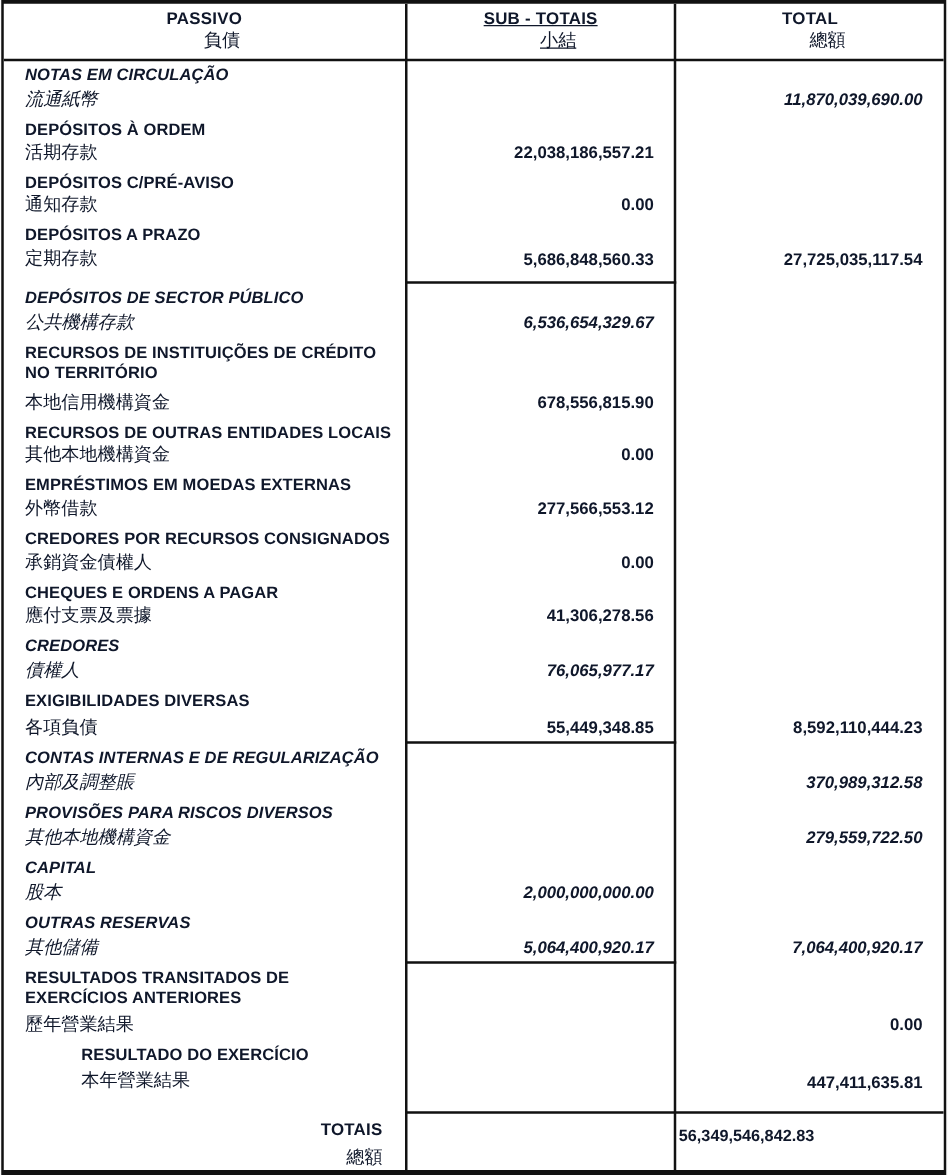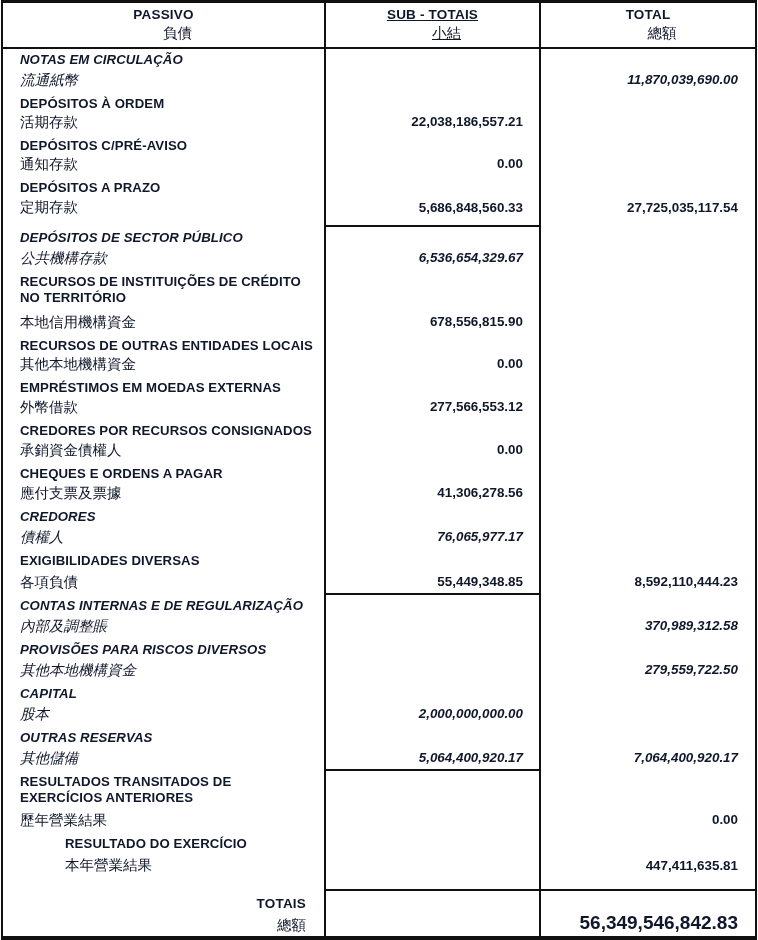--- a/index.html
+++ b/index.html
@@ -50,22 +50,22 @@
 
   
   .c2underline{position:absolute;left:321px;width:217px;bottom:0;height:2px;background:#111;}
 
   
   .trow{position:relative;height:52px;}
   .trow .topline{position:absolute;top:0;left:321px;right:0;height:2px;background:#111;}
   .trow .pt{position:absolute;top:7px;left:0;width:303px;text-align:right;
             font-weight:bold;font-size:13.5px;letter-spacing:.2px;}
   .trow .zh{position:absolute;bottom:6px;left:0;width:303px;text-align:right;font-size:14.5px;}
-  .trow .tot{position:absolute;left:540px;right:17px;bottom:7px;text-align:right;
-             font-weight:bold;font-size:19px;}
+  .trow .tot{position:absolute;left:540px;right:17px;bottom:25px;text-align:left;
+             font-weight:bold;font-size:13px;}
 </style>
 </head>
 <body>
 
 <div class="sheet">
 
   <div class="hdr">
     <div class="hc c1">
       <div class="pt">PASSIVO</div>
       <div class="zh">負債</div>

